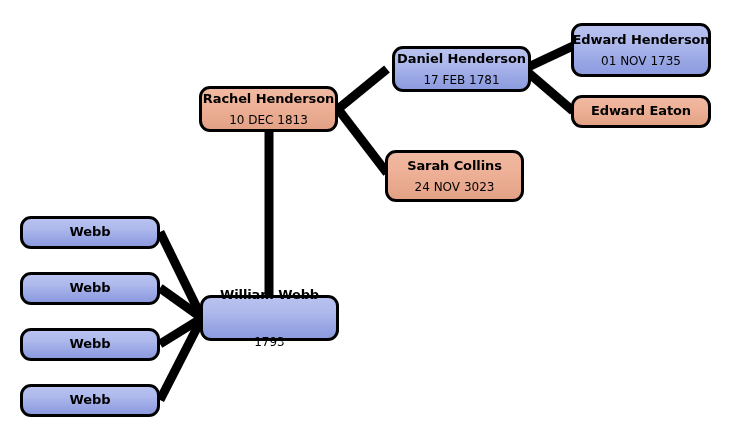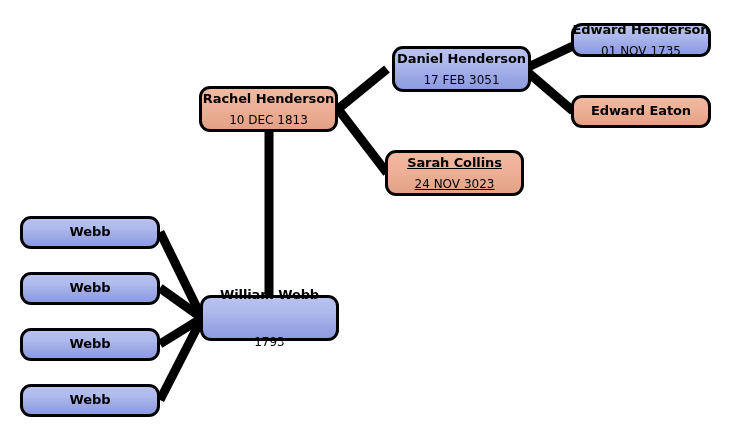--- a/index.html
+++ b/index.html
@@ -72,27 +72,27 @@
       <line x1="160" y1="344" x2="202" y2="318" stroke="#000000" stroke-width="9" stroke-linecap="butt"></line>
       <line x1="160" y1="400" x2="202" y2="318" stroke="#000000" stroke-width="9" stroke-linecap="butt"></line>
     </svg>
   <div id="node-layer">
       <div class="node female" style="left: 199px; top: 86px; width: 139px; height: 46px;">
         <div class="node-name">Rachel Henderson</div>
         <div class="node-date">10 DEC 1813</div>
       </div>
       <div class="node male" style="left: 392px; top: 46px; width: 139px; height: 46px;">
         <div class="node-name">Daniel Henderson</div>
-        <div class="node-date">17 FEB 3051</div>
+        <div class="node-date">17 FEB 1781</div>
       </div>
-      <div class="node female" style="left: 385px; top: 150px; width: 139px; height: 46px; text-decoration: underline;">
+      <div class="node female" style="left: 385px; top: 150px; width: 139px; height: 52px;">
         <div class="node-name">Sarah Collins</div>
         <div class="node-date">24 NOV 3023</div>
       </div>
-      <div class="node male" style="left: 571px; top: 23px; width: 140px; height: 34px;">
+      <div class="node male" style="left: 571px; top: 23px; width: 140px; height: 54px;">
         <div class="node-name">Edward Henderson</div>
         <div class="node-date">01 NOV 1735</div>
       </div>
       <div class="node female no-date" style="left: 571px; top: 95px; width: 140px; height: 33px;">
         <div class="node-name">Edward Eaton</div>
       </div>
       <div class="node male" style="left: 200px; top: 295px; width: 139px; height: 46px; gap: 26px;">
         <div class="node-name">William Webb</div>
         <div class="node-date">1793</div>
       </div>

